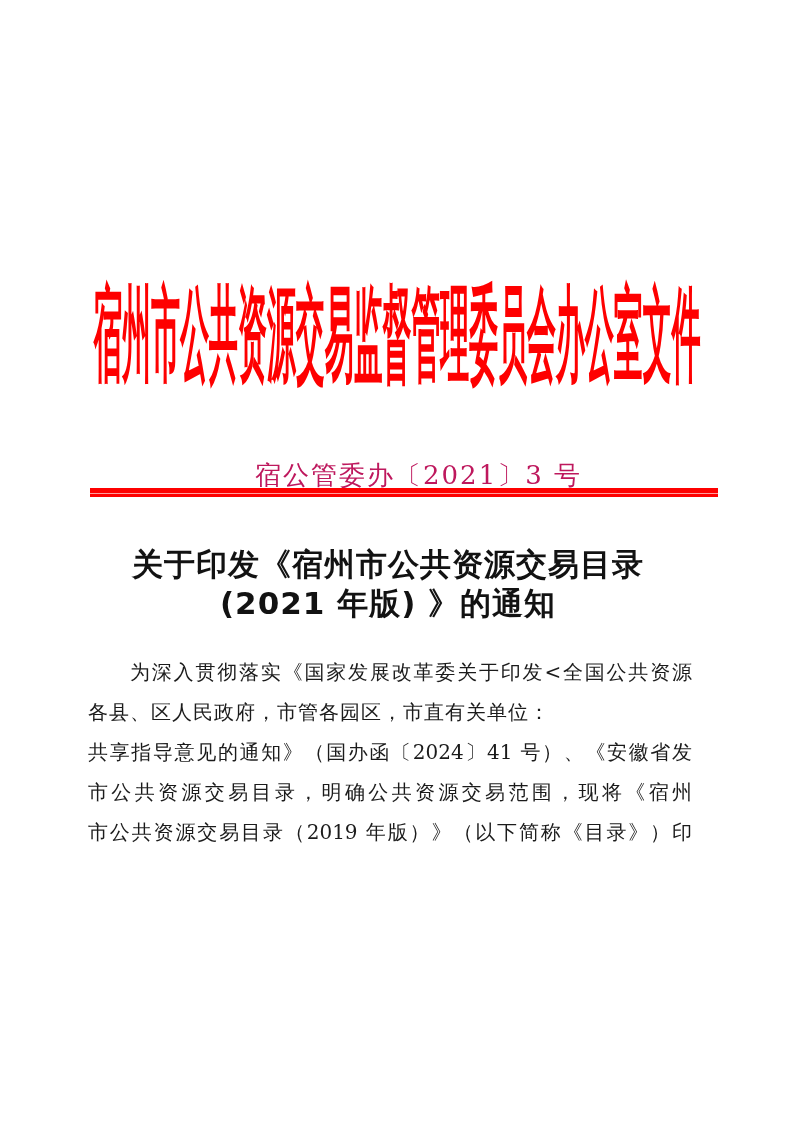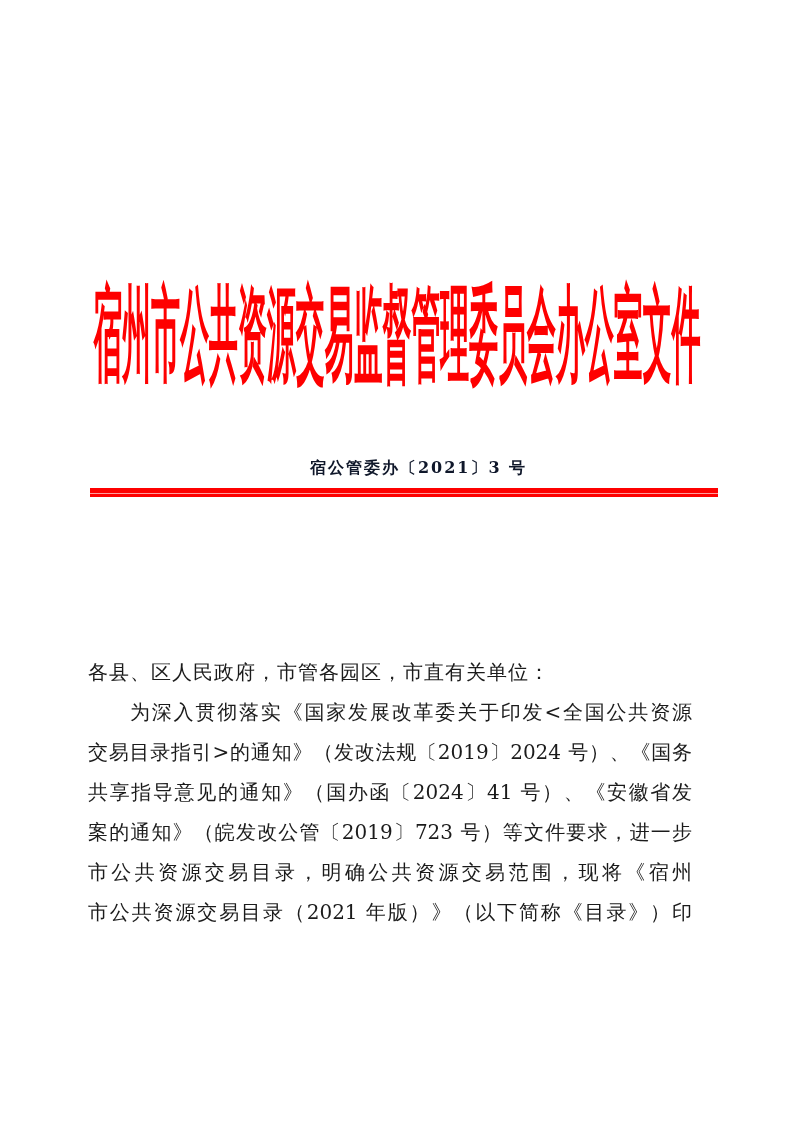--- a/index.html
+++ b/index.html
@@ -41,24 +41,23 @@
   
   .doc-number {
     position: absolute;
     top: 458px;
     left: 0;
     width: 100%;
     box-sizing: border-box;
     padding-left: 44px;
     text-align: center;
     font-family: "DejaVu Serif", serif;
-    font-size: 16px;
+    font-size: 26px;
     letter-spacing: 2px;
-    color: #0f172a;
-    font-weight: bold;
+    color: #be185d;
   }
   
   .red-rule {
     position: absolute;
     top: 488px;
     left: 90px;
     width: 628px;
     height: 9px;
     background: linear-gradient(180deg,
       #fe0000 0%, #fe0000 52%,
@@ -112,25 +111,25 @@
 
   <div class="banner">
     <span class="banner-text">宿州市公共资源交易监督管理委员会办公室文件</span>
   </div>
 
   <div class="doc-number">宿公管委办〔2021〕3 号</div>
 
   <div class="red-rule"></div>
 
   <div class="doc-title">
+    <div>关于印发《宿州市公共资源交易目录</div>
+    <div>(2021 年版) 》的通知</div>
   </div>
 
   <div class="body-block">
+    <div class="line indent">为深入贯彻落实《国家发展改革委关于印发&lt;全国公共资源</div>
     <div class="line salutation">各县、区人民政府，市管各园区，市直有关单位：</div>
-    <div class="line indent">为深入贯彻落实《国家发展改革委关于印发&lt;全国公共资源</div>
-    <div class="line">交易目录指引&gt;的通知》（发改法规〔2019〕2024 号）、《国务</div>
     <div class="line">共享指导意见的通知》（国办函〔2024〕41 号）、《安徽省发</div>
-    <div class="line">案的通知》（皖发改公管〔2019〕723 号）等文件要求，进一步</div>
     <div class="line">市公共资源交易目录，明确公共资源交易范围，现将《宿州</div>
-    <div class="line">市公共资源交易目录（2021 年版）》（以下简称《目录》）印</div>
+    <div class="line">市公共资源交易目录（2019 年版）》（以下简称《目录》）印</div>
   </div>
 
 </div>
 
 </body></html>

